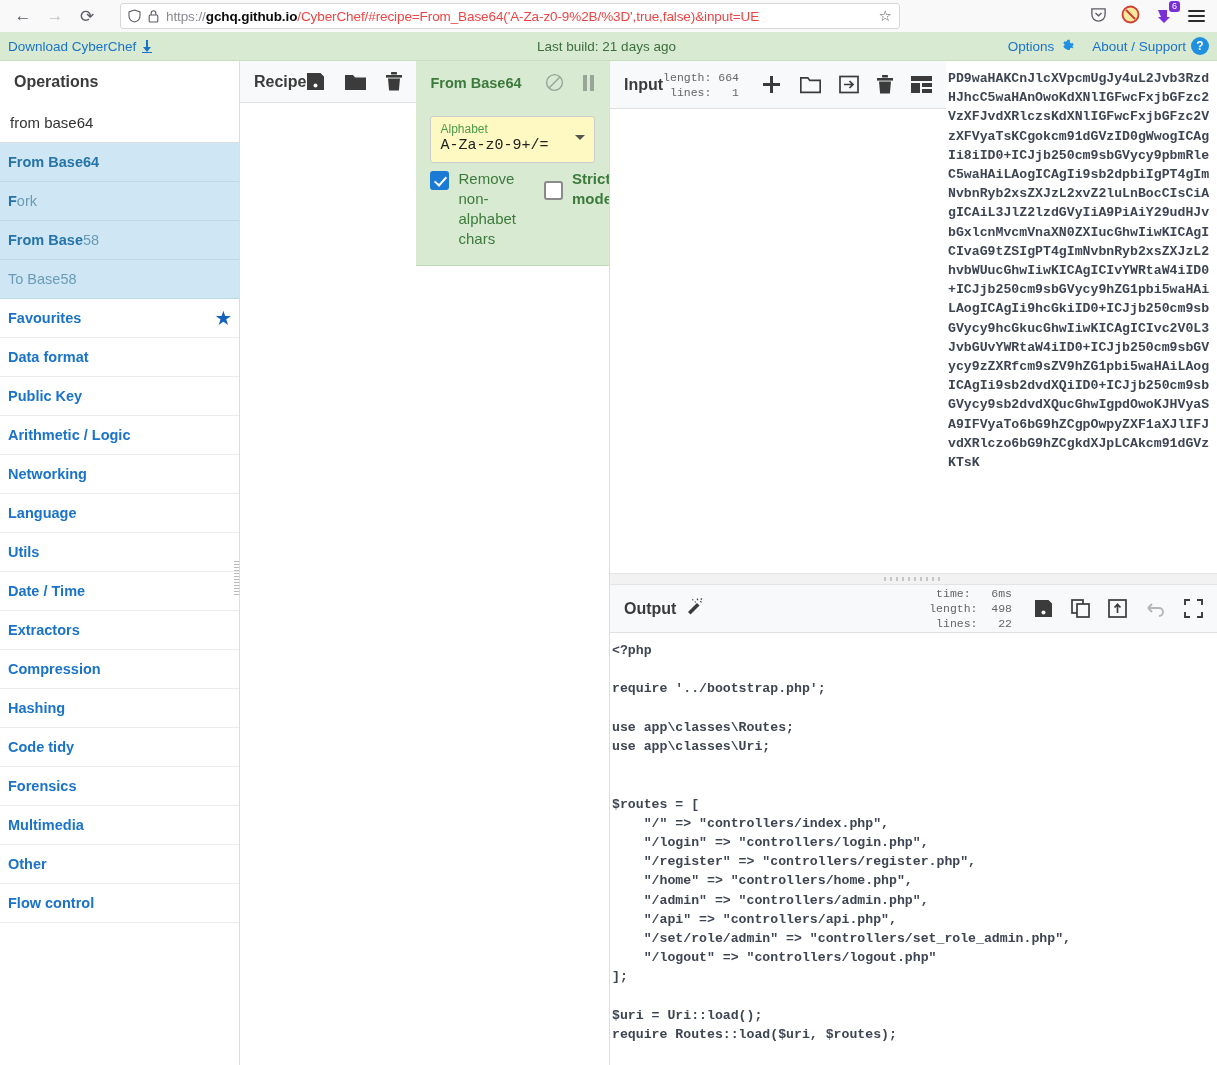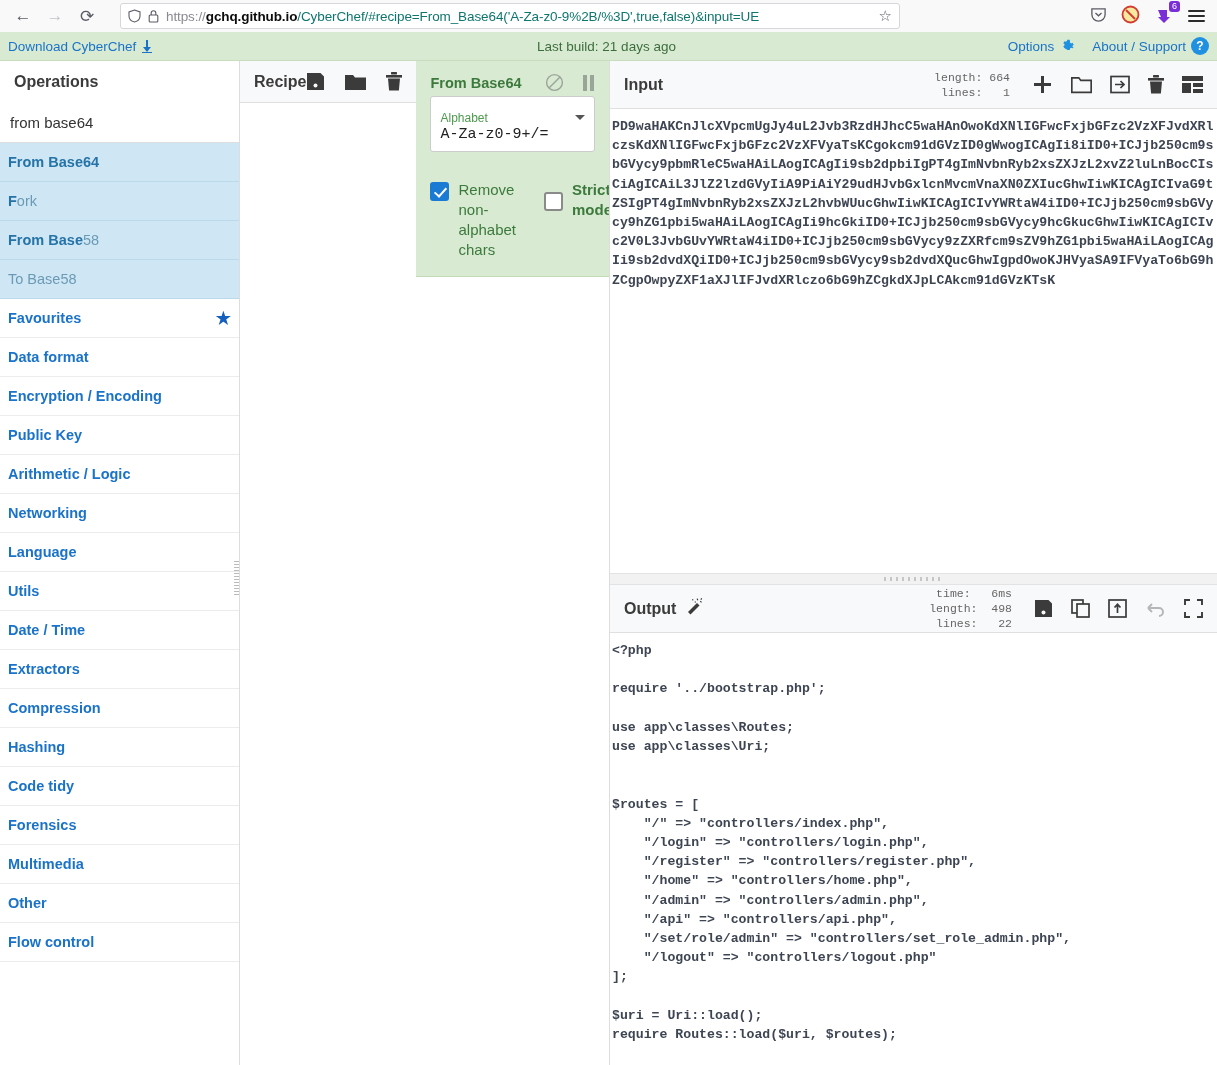--- a/index.html
+++ b/index.html
@@ -24,21 +24,21 @@
     border: 1px solid #d7d7db; border-radius: 3px;
     display: flex; align-items: center; padding: 0 7px; gap: 7px;
     max-width: 780px;
   }
   .urlbar .shield, .urlbar .lock { color: #5b5b66; font-size: 13px; line-height: 1; display:flex; }
   .url-text {
     flex: 1; font-size: 13.5px; color: #8a8a92; white-space: nowrap;
     overflow: hidden; letter-spacing: -0.1px;
   }
   .url-text .host { color: #0c0c0d; font-weight: bold; }
-  .url-text .path { color: #0f766e; }
+  .url-text .path { color: #ef4444; }
   .star { color: #5b5b66; font-size: 15px; }
   .right-icons { display: flex; align-items: center; gap: 14px; margin-left: auto; padding-right: 4px; }
   .pocket-ico { width: 17px; height: 17px; }
   .badge-wrap { position: relative; width: 20px; height: 20px; }
   .badge {
     position: absolute; top: -5px; right: -6px; background: #7a2ed6; color: #fff;
     font-size: 9px; border-radius: 3px; padding: 0 3px; line-height: 11px; height: 11px;
   }
   .hamburger { display: flex; flex-direction: column; gap: 3px; width: 17px; }
   .hamburger i { display: block; height: 2px; background: #2b2b2b; border-radius: 1px; }
@@ -110,30 +110,30 @@
   .recipe-head-icons { margin-left: auto; display: flex; align-items: center; gap: 20px; }
   .ico { fill: #3b3b3b; }
   .recipe-body { flex: 1; overflow: hidden; background: #fff; }
   .op-card {
     background: #d9ead3; border-bottom: 1px solid #c1d9b4; padding: 12px 14px 16px 14px;
   }
   .op-card-head { display: flex; align-items: center; }
   .op-card-title { font-size: 14.5px; font-weight: bold; color: #3c7a3c; }
   .op-card-icons { margin-left: auto; display: flex; align-items: center; gap: 18px; }
   .arg-box {
-    margin-top: 4px; background: #ffffff; border: 1px solid #ccc; border-radius: 3px;
-    padding: 14px 9px 6px 9px; position: relative;
+    margin-top: 24px; background: #fef9c3; border: 1px solid #ccc; border-radius: 3px;
+    padding: 5px 9px 6px 9px; position: relative;
   }
   .arg-label { font-size: 12px; color: #4c9a4c; line-height: 14px; }
   .arg-value {
     font-family: "Liberation Mono", monospace; font-size: 15px; color: #222; line-height: 20px;
   }
   .caret { position: absolute; right: 9px; top: 18px; width: 0; height: 0;
     border-left: 5px solid transparent; border-right: 5px solid transparent; border-top: 5px solid #555; }
-  .checks { margin-top: 28px; display: flex; align-items: flex-start; }
+  .checks { margin-top: 6px; display: flex; align-items: flex-start; }
   .chk-group { display: flex; align-items: flex-start; gap: 9px; }
   .chk-group.second { margin-left: 28px; align-items: center; }
   .cb {
     width: 19px; height: 19px; border-radius: 3px; flex: 0 0 19px; margin-top: 2px;
     border: 2px solid #8a8a8a; background: #fff;
   }
   .cb.on { background: #1a7ad4; border-color: #1a7ad4; position: relative; }
   .cb.on::after {
     content: ""; position: absolute; left: 5px; top: 1px; width: 5px; height: 10px;
     border: solid #fff; border-width: 0 2px 2px 0; transform: rotate(42deg);
@@ -170,21 +170,21 @@
     color: #3d4452; white-space: pre; word-break: break-all; font-weight: bold;
   }
   .io-text.wrap { white-space: pre-wrap; word-break: break-all; }
   .splitter {
     height: 12px; background: #f2f2f2; border-top: 1px solid #e3e3e3; border-bottom: 1px solid #e3e3e3;
     display: flex; align-items: center; justify-content: center;
   }
   .dots { width: 60px; height: 4px;
     background: repeating-linear-gradient(to right, #c6c6c6 0 2px, transparent 2px 6px); }
   .out-area { flex: 1; display: flex; flex-direction: column; min-height: 0; }
-  .in-area { height: 512px; display: flex; flex-direction: column; }
+  .in-area { height: 512px; display: flex; flex-direction: row; }
   .wand { margin-left: 8px; }
   .muted { opacity: .35; }
 </style>
 </head>
 <body>
 
 <div class="browser-bar">
   <div class="nav-btn">←</div>
   <div class="nav-btn disabled">→</div>
   <div class="nav-btn">⟳</div>
@@ -280,23 +280,20 @@
           <b></b>
           <span>To Base58</span>
         </div>
 
       <div class="cat-row">
         <span>Favourites</span>
         <span class="star-fav">★</span>
       </div>
       <div class="cat-row">
           <span>Data format</span>
-        </div>
-      <div class="cat-row">
-          <span>Encryption / Encoding</span>
         </div>
       <div class="cat-row">
           <span>Public Key</span>
         </div>
       <div class="cat-row">
           <span>Arithmetic / Logic</span>
         </div>
       <div class="cat-row">
           <span>Networking</span>
         </div>

